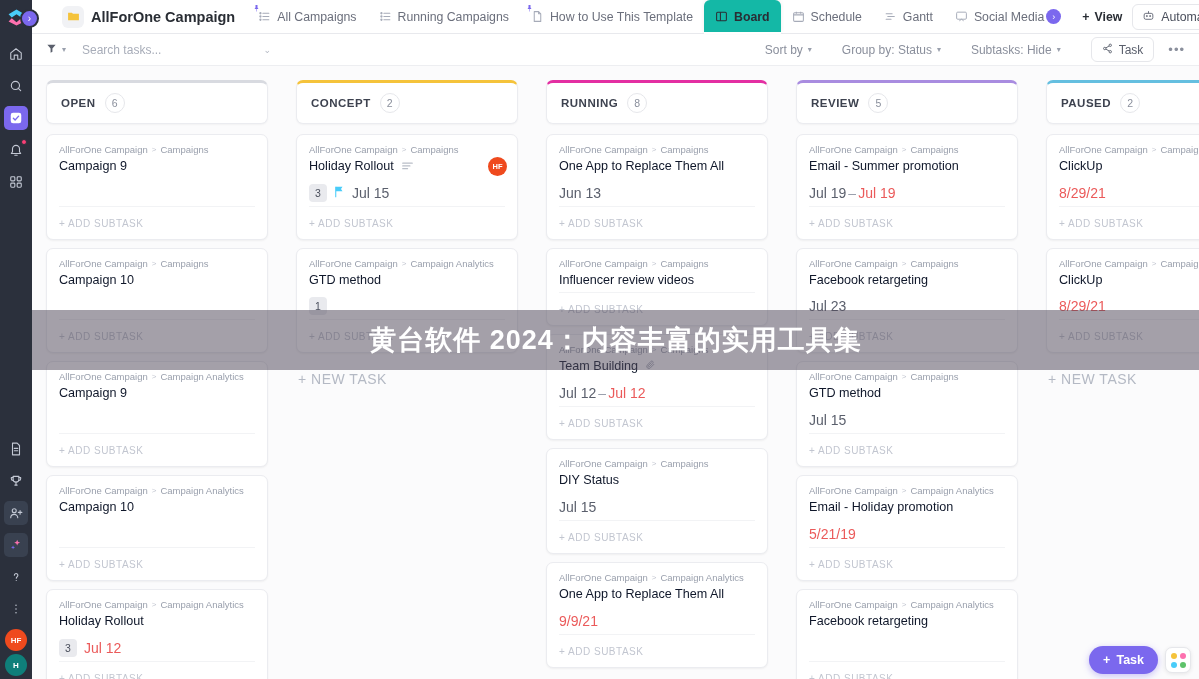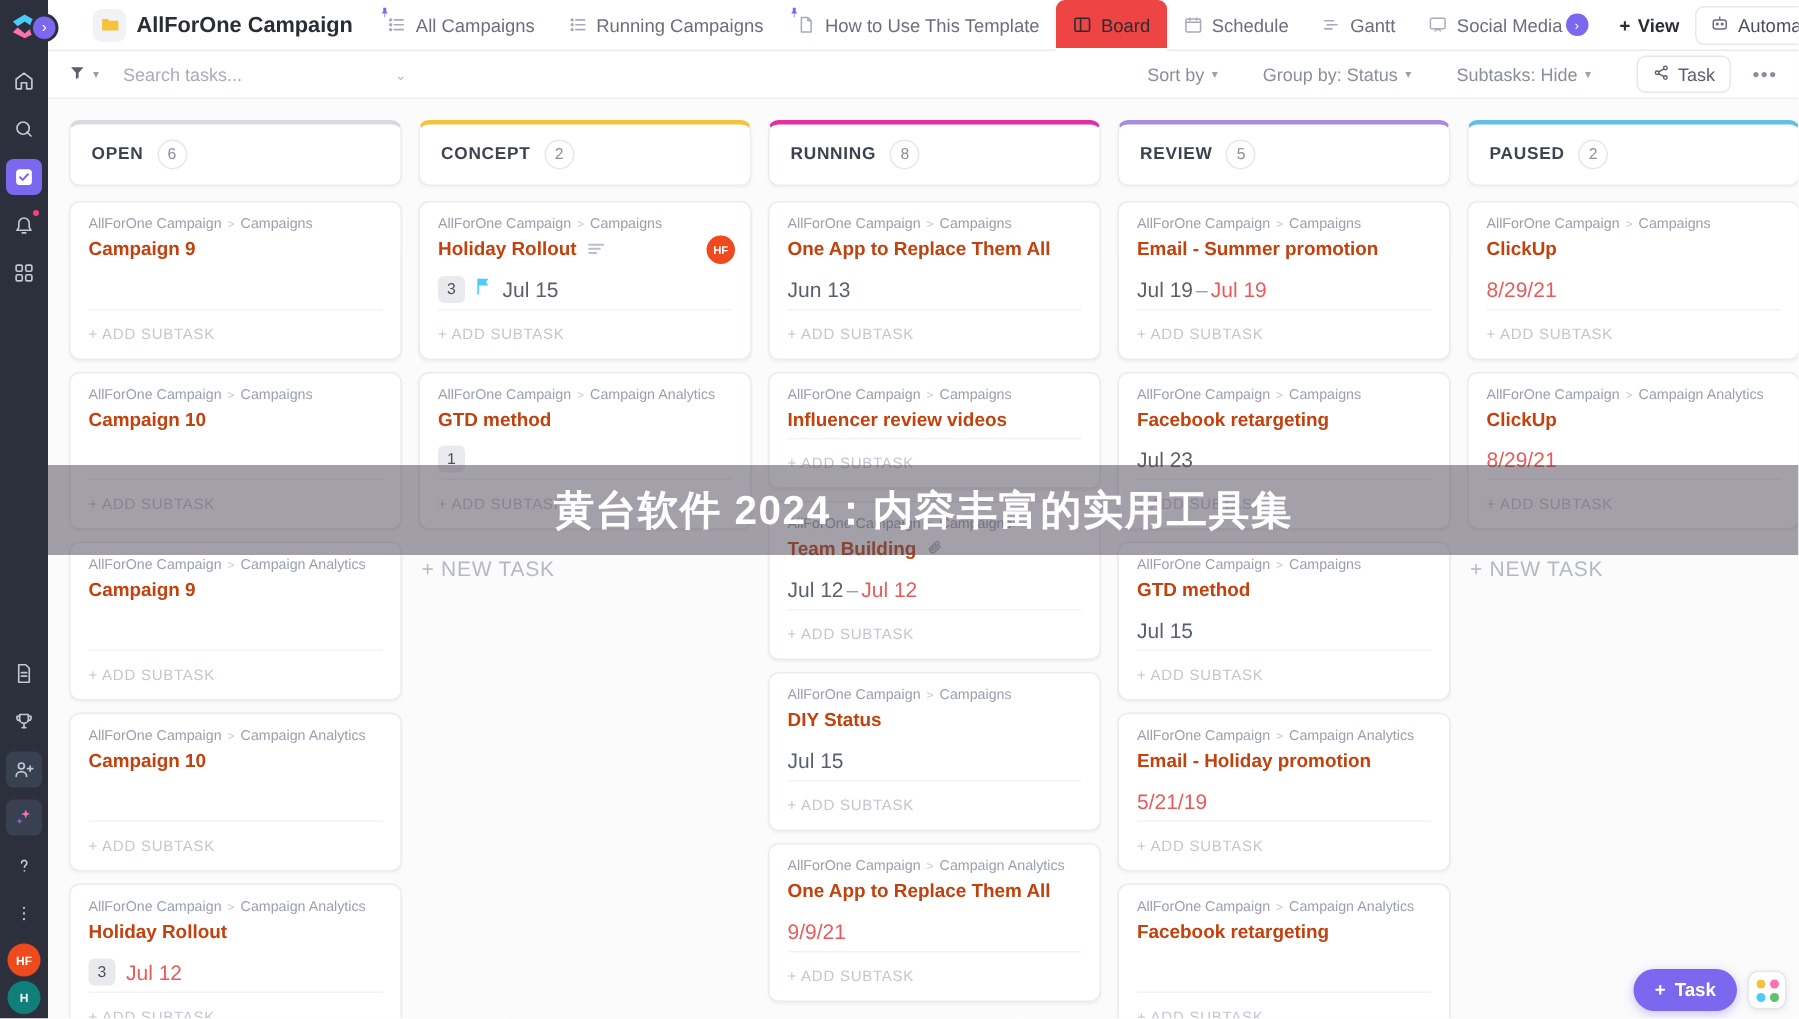--- a/index.html
+++ b/index.html
@@ -80,21 +80,21 @@
     display: flex; align-items: center; gap: 6px;
     padding: 0 11px; font-size: 12.3px; color: #6b6f7c;
     position: relative; white-space: nowrap;
     border-radius: 6px 6px 0 0;
   }
   .tab .pin {
     position: absolute; left: 7px; top: 5px;
     width: 5px; height: 7px;
   }
   .tab.active {
-    background: #ef4444; color: #292d34; font-weight: 400;
+    background: #14b8a6; color: #292d34; font-weight: 700;
     box-shadow: 0 -1px 4px rgba(0,0,0,.07);
     z-index: 3;
   }
   .tab.active::after {
     content: ""; position: absolute; left: 0; right: 0; bottom: -1px;
     height: 2px; background: #fff;
   }
   .tab-ico { color: #a6abb8; display: flex; }
   .tab.active .tab-ico { color: #292d34; }
   .socialarrow {
@@ -131,21 +131,21 @@
     display: flex; align-items: center; gap: 6px;
     border: 1px solid #e6e7eb; border-radius: 6px;
     height: 25px; padding: 0 10px; font-size: 12px; color: #5a5f6c; background: #fff;
   }
   .dots { color: #8a8f9c; letter-spacing: 1px; font-size: 13px; }
 
   
   .board {
     flex: 1 1 auto;
     background: #fbfbfc;
-    display: flex; gap: 11px;
+    display: flex; gap: 28px;
     padding: 14px 0 0 14px;
     overflow: hidden;
     position: relative;
   }
   .col { width: 222px; flex: 0 0 222px; display: flex; flex-direction: column; }
   .col-head {
     background: #fff; border-radius: 7px;
     border: 1px solid #ebecf0;
     border-top: 3px solid #d8dae0;
     height: 44px; flex: 0 0 44px;
@@ -168,21 +168,21 @@
     box-shadow: 0 1px 2px rgba(0,0,0,.05);
     padding: 9px 12px 0 12px;
     position: relative;
   }
   .crumb {
     font-size: 9.5px; color: #9aa0ad; white-space: nowrap;
     display: flex; align-items: center; gap: 4px;
   }
   .crumb .sep { color: #c3c7d1; font-size: 8px; }
   .card-title {
-    font-size: 12.6px; color: #c2410c; font-weight: 700;
+    font-size: 12.6px; color: #0f172a; font-weight: 400;
     margin-top: 4px; display: flex; align-items: center; gap: 5px;
     line-height: 1.25;
   }
   .meta { display: flex; align-items: center; gap: 7px; margin-top: 9px; min-height: 18px; }
   .sub-badge {
     min-width: 18px; height: 18px; padding: 0 5px;
     background: #e9eaee; border-radius: 4px;
     display: inline-flex; align-items: center; justify-content: center;
     font-size: 10.5px; color: #4a4f5c;
   }

